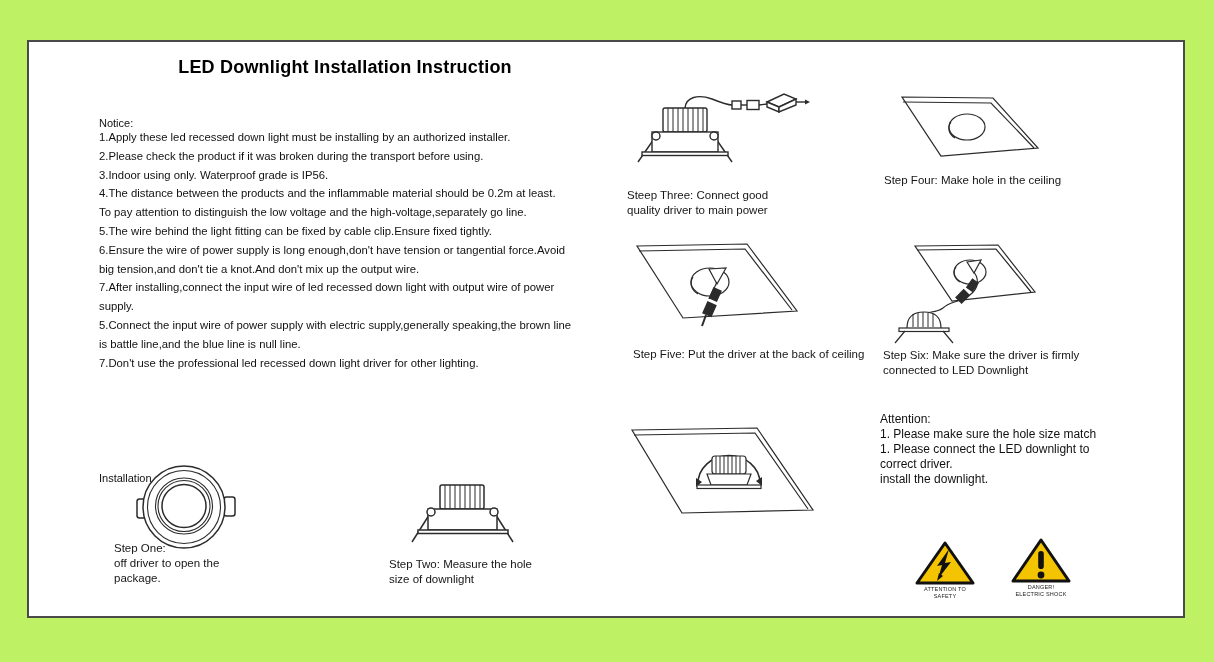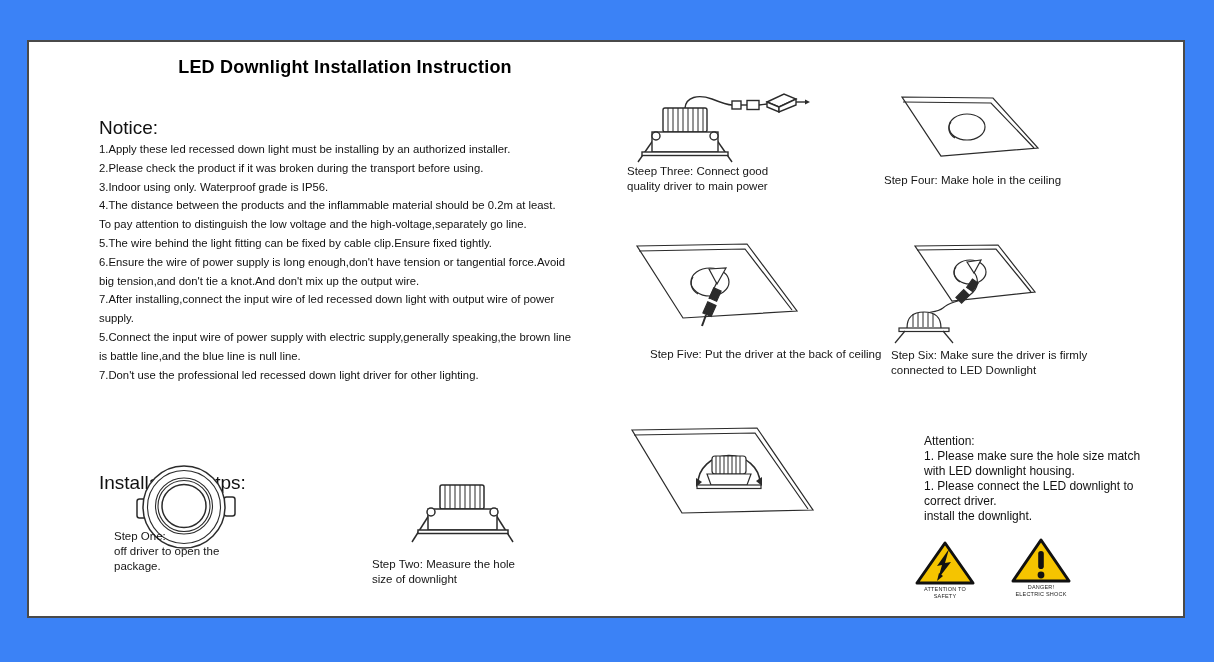--- a/index.html
+++ b/index.html
@@ -1,26 +1,26 @@
 <!DOCTYPE html>
 <html><head>
 <meta charset="utf-8">
 <style>
   * { margin:0; padding:0; box-sizing:border-box; }
   html,body { background:#ffffff; }
   body { font-family:"Liberation Sans", sans-serif; color:#1a1a1a; }
-  .stage { position:relative; width:1214px; height:662px; background:#3b82f6; overflow:hidden; }
+  .stage { position:relative; width:1214px; height:662px; background:#bef264; overflow:hidden; }
   .page-border { position:absolute; left:27px; top:40px; width:1158px; height:578px;
                  border:2px solid #4a4a4a; background:#fff; }
   .abs { position:absolute; }
   .title { left:95px; top:57px; width:500px; text-align:center;
            font-size:18px; font-weight:bold; letter-spacing:.2px; color:#000; }
-  .sec-head { font-size:19px; color:#111; }
+  .sec-head { font-size:11px; color:#111; }
   .notice-line { position:static; font-size:11.3px; line-height:18.8px; color:#111; }
-  .notice-block { left:99px; top:140px; width:520px; }
+  .notice-block { left:99px; top:128px; width:520px; }
   .cap { font-size:11.5px; line-height:15.2px; color:#161616; }
   .att-line { font-size:12px; line-height:15px; color:#111; }
   svg { display:block; }
   .warn-label { font-size:5.5px; text-align:center; color:#222; letter-spacing:.2px; line-height:6.5px; }
 </style>
 </head>
 <body>
 
 <div class="stage">
   <div class="page-border"></div>
@@ -50,39 +50,39 @@
     <g fill="#fff" stroke="#2b2b2b" stroke-width="1.5">
       <rect x="1" y="39" width="11" height="19" rx="2.5"></rect>
       <rect x="88" y="37" width="11" height="19" rx="2.5"></rect>
       <ellipse cx="48" cy="47" rx="41" ry="41"></ellipse>
       <ellipse cx="48" cy="47" rx="36.5" ry="36.5" stroke-width="1.1"></ellipse>
       <ellipse cx="48" cy="46" rx="28.5" ry="28" stroke-width="1.1"></ellipse>
       <ellipse cx="48" cy="46" rx="26" ry="25.5" stroke-width="1.1"></ellipse>
       <ellipse cx="48" cy="46" rx="22" ry="21.5" stroke-width="1.5"></ellipse>
     </g>
   </svg>
-  <div class="abs cap" style="left:114px; top:529px;">
+  <div class="abs cap" style="left:114px; top:541px;">
     <div>Step One:</div>
     <div>off driver to open the</div>
     <div>package.</div>
   </div>
 
   <svg class="abs" style="left:385px; top:472px;" width="150" height="80" viewBox="0 0 150 80">
     <g fill="#fff" stroke="#2b2b2b" stroke-width="1.5">
       <rect x="55" y="13" width="44" height="24" rx="2"></rect>
       <path d="M60,13V37 M65,13V37 M70,13V37 M75,13V37 M80,13V37 M85,13V37 M90,13V37 M95,13V37" stroke-width="1" fill="none"></path>
       <line x1="46" y1="40" x2="27" y2="70"></line>
       <line x1="109" y1="40" x2="128" y2="70"></line>
       <rect x="43" y="37" width="69" height="21"></rect>
       <rect x="33" y="58" width="90" height="3.5"></rect>
       <circle cx="46" cy="40" r="4"></circle>
       <circle cx="109" cy="40" r="4"></circle>
     </g>
   </svg>
-  <div class="abs cap" style="left:372px; top:557px;">
+  <div class="abs cap" style="left:389px; top:557px;">
     <div>Step Two: Measure the hole</div>
     <div>size of downlight</div>
   </div>
 
   <svg class="abs" style="left:628px; top:90px;" width="182" height="78" viewBox="0 0 182 78">
     <g fill="#fff" stroke="#2b2b2b" stroke-width="1.4">
       <path d="M57,18 C58,7 70,4 84,9 C94,13 99,15 104,15" fill="none"></path>
       <rect x="104" y="11" width="9" height="8"></rect>
       <line x1="113" y1="15" x2="119" y2="15"></line>
       <rect x="119" y="10.5" width="12" height="9"></rect>
@@ -95,21 +95,21 @@
       <rect x="35" y="18" width="44" height="24" rx="2"></rect>
       <path d="M40,18V42 M45,18V42 M50,18V42 M55,18V42 M60,18V42 M65,18V42 M70,18V42 M75,18V42" stroke-width="1" fill="none"></path>
       <line x1="28" y1="46" x2="10" y2="72"></line>
       <line x1="86" y1="46" x2="104" y2="72"></line>
       <rect x="24" y="42" width="66" height="20"></rect>
       <rect x="14" y="62" width="86" height="3.5"></rect>
       <circle cx="28" cy="46" r="4"></circle>
       <circle cx="86" cy="46" r="4"></circle>
     </g>
   </svg>
-  <div class="abs cap" style="left:627px; top:164px;">
+  <div class="abs cap" style="left:627px; top:188px;">
     <div>Steep Three: Connect good</div>
     <div>quality driver to main power</div>
   </div>
 
   <svg class="abs" style="left:882px; top:88px;" width="160" height="78" viewBox="0 0 160 78">
     <g fill="#fff" stroke="#2b2b2b" stroke-width="1.2">
       <polygon points="20,9 111,10 156,60 59,68"></polygon>
       <polyline points="21,14 109,15 152,60" fill="none"></polyline>
       <ellipse cx="85" cy="39" rx="18" ry="13"></ellipse>
       <path d="M69,34 a18,13 0 0 0 4,16" fill="none"></path>
@@ -125,21 +125,21 @@
       <polyline points="14,16 120,14 167,75" fill="none"></polyline>
       <ellipse cx="85" cy="47" rx="19" ry="14"></ellipse>
       <path d="M68,42 a19,14 0 0 0 5,17" fill="none"></path>
       <polygon points="84,34 101,33 92,49" fill="#fff"></polygon>
       <line x1="92" y1="47" x2="84" y2="64"></line>
       <rect x="86" y="54" width="8" height="11" transform="rotate(24 90 60)" fill="#2b2b2b"></rect>
       <rect x="80" y="68" width="9" height="12" transform="rotate(24 84 74)" fill="#2b2b2b"></rect>
       <line x1="81" y1="80" x2="77" y2="91" stroke-width="2"></line>
     </g>
   </svg>
-  <div class="abs cap" style="left:650px; top:347px;">
+  <div class="abs cap" style="left:633px; top:347px;">
     <div>Step Five: Put the driver at the back of ceiling</div>
   </div>
 
   <svg class="abs" style="left:885px; top:228px;" width="160" height="118" viewBox="0 0 160 118">
     <g fill="#fff" stroke="#2b2b2b" stroke-width="1.2">
       <polygon points="30,18 113,17 150,64 67,73"></polygon>
       <polyline points="32,22 111,21 146,64" fill="none"></polyline>
       <ellipse cx="85" cy="44" rx="16" ry="12"></ellipse>
       <path d="M71,39 a16,12 0 0 0 4,15" fill="none"></path>
       <polygon points="82,34 96,32 89,45" fill="#fff"></polygon>
@@ -147,43 +147,42 @@
       <rect x="84" y="52" width="7" height="10" transform="rotate(35 87 57)" fill="#2b2b2b"></rect>
       <rect x="74" y="63" width="8" height="11" transform="rotate(45 78 68)" fill="#2b2b2b"></rect>
       <path d="M58,80 C50,86 42,82 36,88" fill="none"></path>
       <path d="M22,100 Q22,84 39,84 Q56,84 56,100"></path>
       <path d="M28,86V99 M33,85V99 M38,84V99 M43,85V99 M48,86V99" stroke-width="1" fill="none"></path>
       <rect x="14" y="100" width="50" height="3.5"></rect>
       <line x1="20" y1="103" x2="10" y2="115"></line>
       <line x1="58" y1="103" x2="68" y2="115"></line>
     </g>
   </svg>
-  <div class="abs cap" style="left:883px; top:348px;margin-left:8px;">
+  <div class="abs cap" style="left:883px; top:348px;">
     <div>Step Six: Make sure the driver is firmly</div>
     <div>connected to LED Downlight</div>
   </div>
 
   <svg class="abs" style="left:612px; top:418px;" width="210" height="100" viewBox="0 0 210 100">
     <g fill="#fff" stroke="#2b2b2b" stroke-width="1.2">
       <polygon points="20,12 145,10 201,92 70,95"></polygon>
       <polyline points="22,17 143,15 196,91" fill="none"></polyline>
       <path d="M86,66 A31,28 0 0 1 148,65" fill="none" stroke-width="1.6"></path>
       <polygon points="84,60 90,64 84,69" fill="#2b2b2b" stroke="none"></polygon>
       <polygon points="150,59 144,63 150,68" fill="#2b2b2b" stroke="none"></polygon>
       <rect x="100" y="38" width="34" height="18" rx="3"></rect>
       <path d="M104,38V56 M108,38V56 M112,38V56 M116,38V56 M120,38V56 M124,38V56 M128,38V56" stroke-width="1" fill="none"></path>
       <polygon points="95,56 139,56 135,67 99,67"></polygon>
       <rect x="85" y="67" width="64" height="3.5"></rect>
     </g>
   </svg>
 
-  <div class="abs" style="left:880px; top:434px; width:230px;margin-left:44px;">
+  <div class="abs" style="left:880px; top:412px; width:230px;">
     <div class="att-line">Attention:</div>
     <div class="att-line">1. Please make sure the hole size match</div>
-    <div class="att-line">with LED downlight housing.</div>
     <div class="att-line">1. Please connect the LED downlight to</div>
     <div class="att-line">correct driver.</div>
     <div class="att-line">install the downlight.</div>
   </div>
 
   <div class="abs" style="left:913px; top:540px; width:64px;">
     <svg width="64" height="46" viewBox="0 0 64 46" style="margin:0 auto;">
       <path d="M32,3 L60,43 L4,43 Z" fill="#F5C400" stroke="#111" stroke-width="3" stroke-linejoin="round"></path>
       <polygon points="36,9 24,26 29,25 25,39 38,22 32,23" fill="#111"></polygon>
       <polygon points="24,41 30,36 26,33" fill="#111"></polygon>

